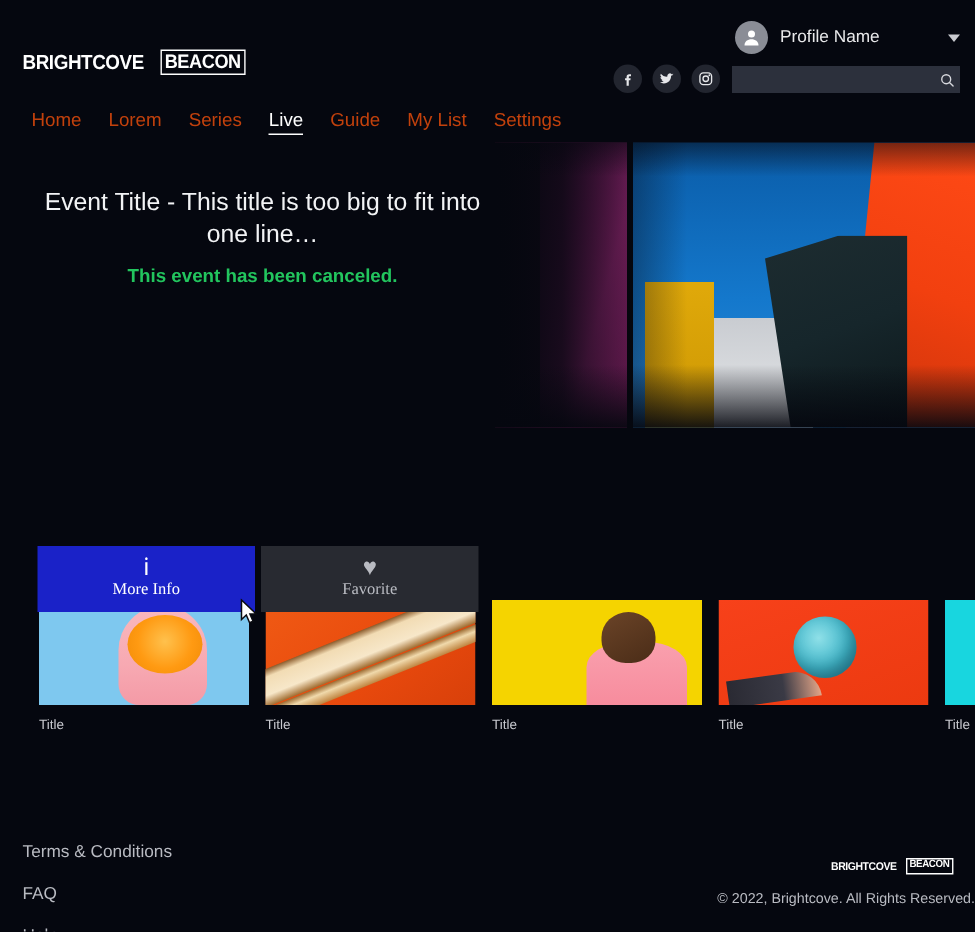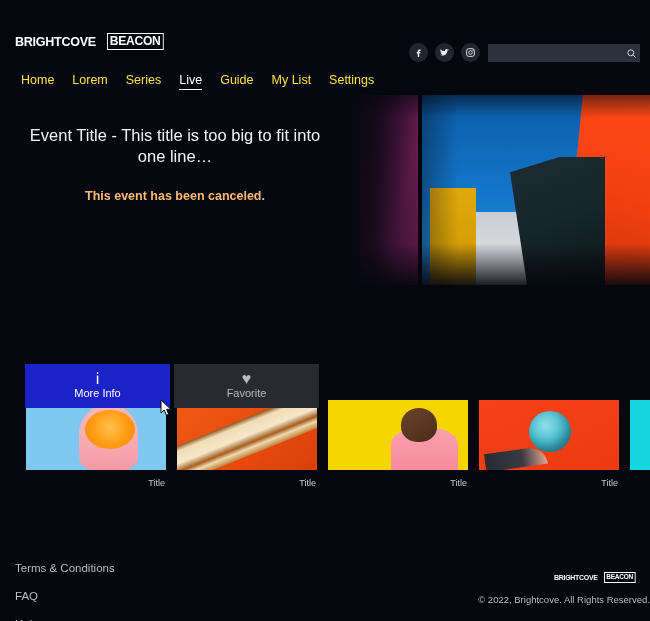--- a/index.html
+++ b/index.html
@@ -52,21 +52,21 @@
   }
   .searchbox input {
     flex: 1; background: transparent; border: none; outline: none;
     color: #e8e8ea; font-size: 10px; padding-left: 6px;
     font-family: "Liberation Sans", sans-serif;
   }
   .search-icon { margin-right: 6px; display: flex; }
 
   .nav { position: absolute; left: 12px; top: 73px; display: flex; gap: 0px; align-items: flex-end; }
   .nav-item {
-    color: #fde047; font-size: 12.5px; padding: 0 9px 3px 9px;
+    color: #c2410c; font-size: 12.5px; padding: 0 9px 3px 9px;
     position: relative; white-space: nowrap; cursor: pointer;
   }
   .nav-item.active { color: #ffffff; }
   .nav-item.active::after {
     content: ""; position: absolute; left: 9px; right: 9px; bottom: 0;
     height: 1.5px; background: #ffffff;
   }
 
   
   .hero { position: relative; height: 250px; }
@@ -112,46 +112,46 @@
     background: linear-gradient(90deg, #05070f 0%, rgba(5,7,15,0.86) 14%, rgba(5,7,15,0.0) 40%);
   }
   .hero-fade-v {
     position: absolute; inset: 0;
     background: linear-gradient(180deg, rgba(5,7,15,0.55) 0%, rgba(5,7,15,0) 12%, rgba(5,7,15,0) 78%, rgba(5,7,15,0.9) 100%);
   }
 
   .hero-text { position: absolute; left: 25px; top: 30px; width: 300px; z-index: 4; text-align: center; }
   .hero-title { color: #f2f3f5; font-size: 16.5px; line-height: 21px; font-weight: normal; }
   .hero-date { color: #ffffff; font-size: 11.5px; font-weight: bold; margin-top: 20px; }
-  .hero-canceled { color: #fdba74; font-size: 12.5px; font-weight: bold; margin-top: 22px; }
+  .hero-canceled { color: #22c55e; font-size: 12.5px; font-weight: bold; margin-top: 10px; }
   .hero-desc { color: #b9bbc2; font-size: 8.6px; line-height: 12.5px; margin-top: 17px; width: 292px; }
 
   .hero-btns { position: absolute; left: 25px; top: 269px; display: flex; gap: 4px; z-index: 4; }
   .btn {
     width: 145px; height: 44px; display: flex; flex-direction: column;
     align-items: center; justify-content: center; gap: 2px; cursor: pointer;
   }
   .btn-primary { background: #1a22c8; }
   .btn-secondary { background: #282a31; }
   .btn-ico { line-height: 10px; height: 11px; display: flex; align-items: center; }
-  .btn-label { font-size: 11px; }
+  .btn-label { font-size: 11px; font-family: Liberation Serif, serif; }
   .btn-primary .btn-label, .btn-primary .btn-ico { color: #ffffff; }
   .btn-secondary .btn-label { color: #b9bbc2; }
   .btn-secondary .btn-ico { color: #b9bbc2; }
 
   .cursor { position: absolute; left: 160px; top: 304px; z-index: 20; }
 
   
   .related { position: relative; margin-top: 18px; }
   .related-title { color: #e6e7ea; font-size: 13px; margin-left: 26px; }
   .rail {
     position: relative; margin-top: 22px; margin-left: 26px;
     display: flex; gap: 12px; overflow: hidden; height: 95px;
   }
-  .card { flex: 0 0 auto; width: 139px; cursor: pointer; text-align: right; }
+  .card { flex: 0 0 auto; width: 139px; cursor: pointer; }
   .thumb { width: 140px; height: 70px; overflow: hidden; position: relative; }
   .card-title { color: #c9cad0; font-size: 9px; margin-top: 8px; }
 
   
   .t1 { background: #7ec8ef; position: absolute; inset: 0; }
   .t1::before {
     content:""; position:absolute; left:38%; top:6%; width:42%; height:94%;
     background: linear-gradient(180deg,#f9b8bd 0%, #f7a9b2 60%, #f49aa6 100%);
     border-radius: 30px 30px 14px 14px;
   }
@@ -213,20 +213,30 @@
 
 <div class="page">
 
   <div class="header">
 
     <div class="logo">
       <span class="logo-main">BRIGHTCOVE</span>
       <span class="logo-box">BEACON</span>
     </div>
 
+    <div class="profile">
+      <span class="avatar">
+        <svg width="14" height="14" viewBox="0 0 24 24">
+          <circle cx="12" cy="8" r="4" fill="#ffffff"></circle>
+          <path d="M4 21c0-4.4 3.6-7 8-7s8 2.6 8 7z" fill="#ffffff"></path>
+        </svg>
+      </span>
+      <span class="profile-name">Profile Name</span>
+      <span class="caret"></span>
+    </div>
 
     <div class="social">
       <span class="social-btn">
         <svg width="11" height="11" viewBox="0 0 24 24">
             <path fill="#e6e7ea" d="M14.5 8.5h2.2V5.6h-2.6c-2.4 0-3.8 1.4-3.8 3.8v1.7H8.1v3h2.2V22h3.2v-7.9h2.3l.4-3h-2.7V9.8c0-.9.3-1.3 1-1.3z"></path>
           </svg>
       </span>
       <span class="social-btn">
         <svg width="11" height="11" viewBox="0 0 24 24">
             <path fill="#e6e7ea" d="M22 5.9a7.6 7.6 0 0 1-2.1.6 3.7 3.7 0 0 0 1.6-2 7.4 7.4 0 0 1-2.3.9 3.7 3.7 0 0 0-6.3 3.4A10.5 10.5 0 0 1 3.3 4.9a3.7 3.7 0 0 0 1.1 4.9 3.6 3.6 0 0 1-1.7-.5 3.7 3.7 0 0 0 3 3.6 3.7 3.7 0 0 1-1.7.1 3.7 3.7 0 0 0 3.5 2.6A7.5 7.5 0 0 1 2 17.1a10.5 10.5 0 0 0 5.7 1.7c6.8 0 10.6-5.7 10.6-10.6v-.5A7.5 7.5 0 0 0 22 5.9z"></path>

